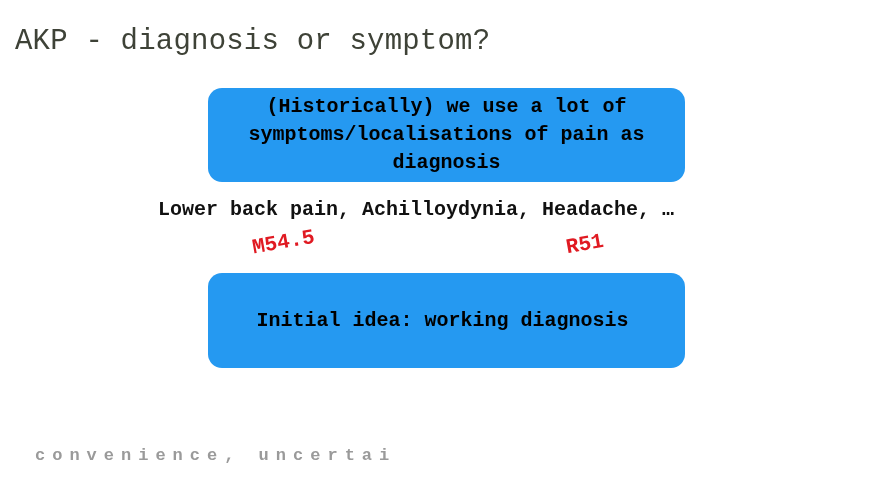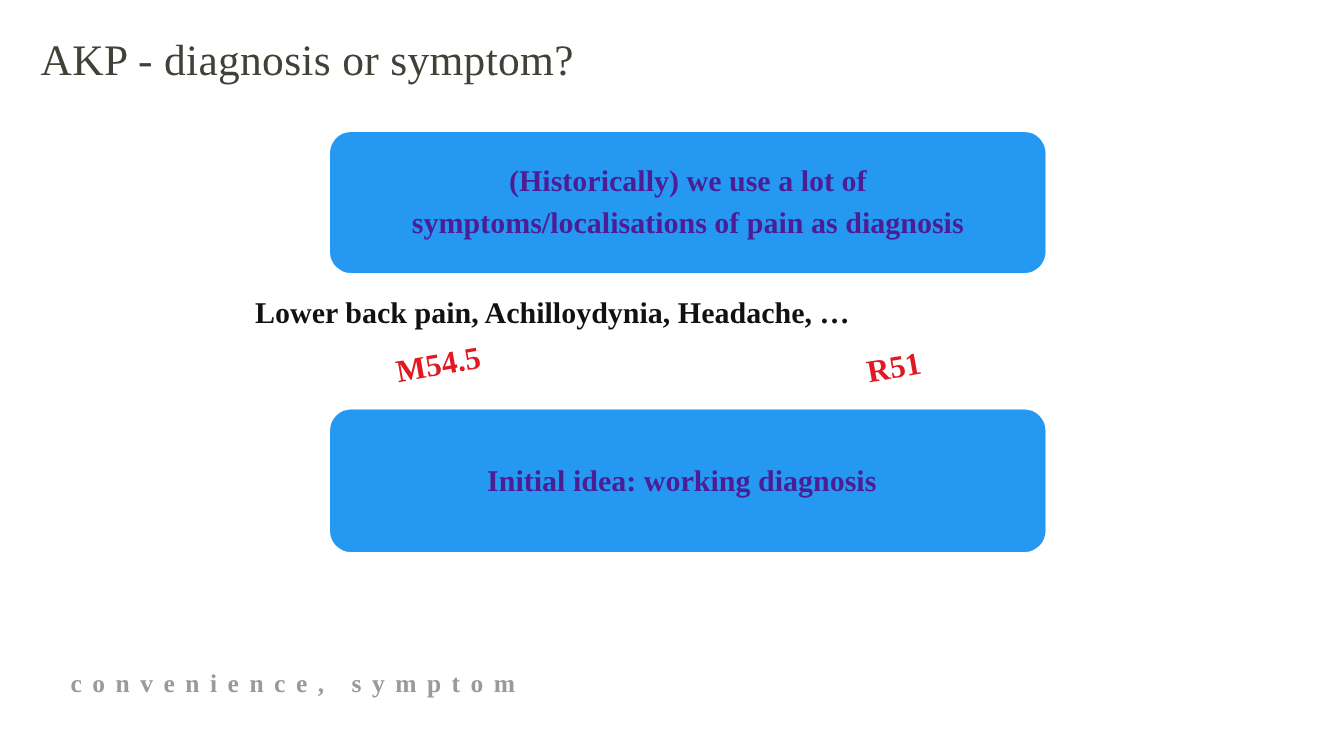--- a/index.html
+++ b/index.html
@@ -6,22 +6,21 @@
     margin: 0;
     padding: 0;
     background: #ffffff;
   }
   .slide {
     position: relative;
     width: 857px;
     height: 496px;
     background: #ffffff;
     overflow: hidden;
-    font-family: Liberation Serif, serif;
-    margin-left: 12px;
+    font-family: Liberation Mono, monospace;
   }
   .slide-title {
     position: absolute;
     left: 15px;
     top: 6px;
     font-size: 29px;
     font-weight: 400;
     color: var(--title-gray, #3e4237);
     letter-spacing: 0.2px;
     white-space: nowrap;
@@ -39,21 +38,21 @@
     position: absolute;
     left: 208px;
     width: 477px;
     box-sizing: border-box;
     background: var(--box-blue, #2599f1);
     border-radius: 14px;
     display: flex;
     align-items: center;
     justify-content: center;
     text-align: center;
-    color: #4c1d95;
+    color: #000000;
     font-weight: 700;
     font-size: 20px;
     line-height: 28px;
     padding: 0 34px;
   }
   .box-historical {
     top: 88px;
     height: 94px;
   }
   .box-working {
@@ -127,15 +126,15 @@
 
   <div class="icd-code code-left">M54.5</div>
 
   <div class="icd-code code-right">R51</div>
 
   <div class="blue-box box-working">
     <span>Initial idea: working diagnosis</span>
   </div>
 
 
-  <div class="footer-keywords">convenience, symptom</div>
+  <div class="footer-keywords">convenience, uncertai</div>
 
 </div>
 
 </body></html>

